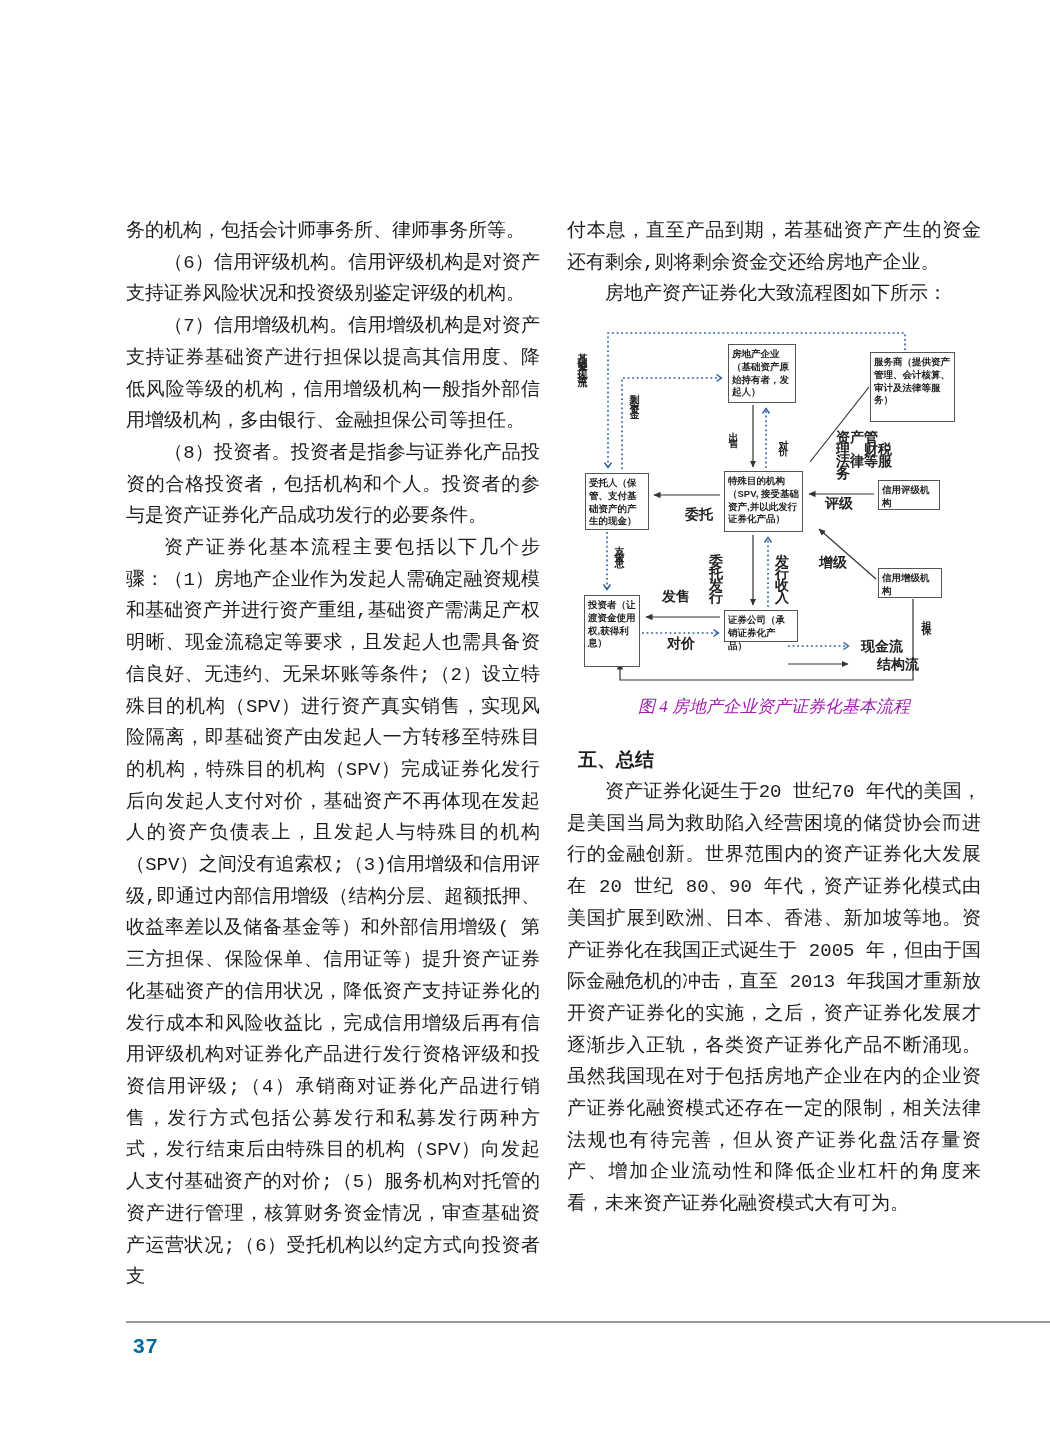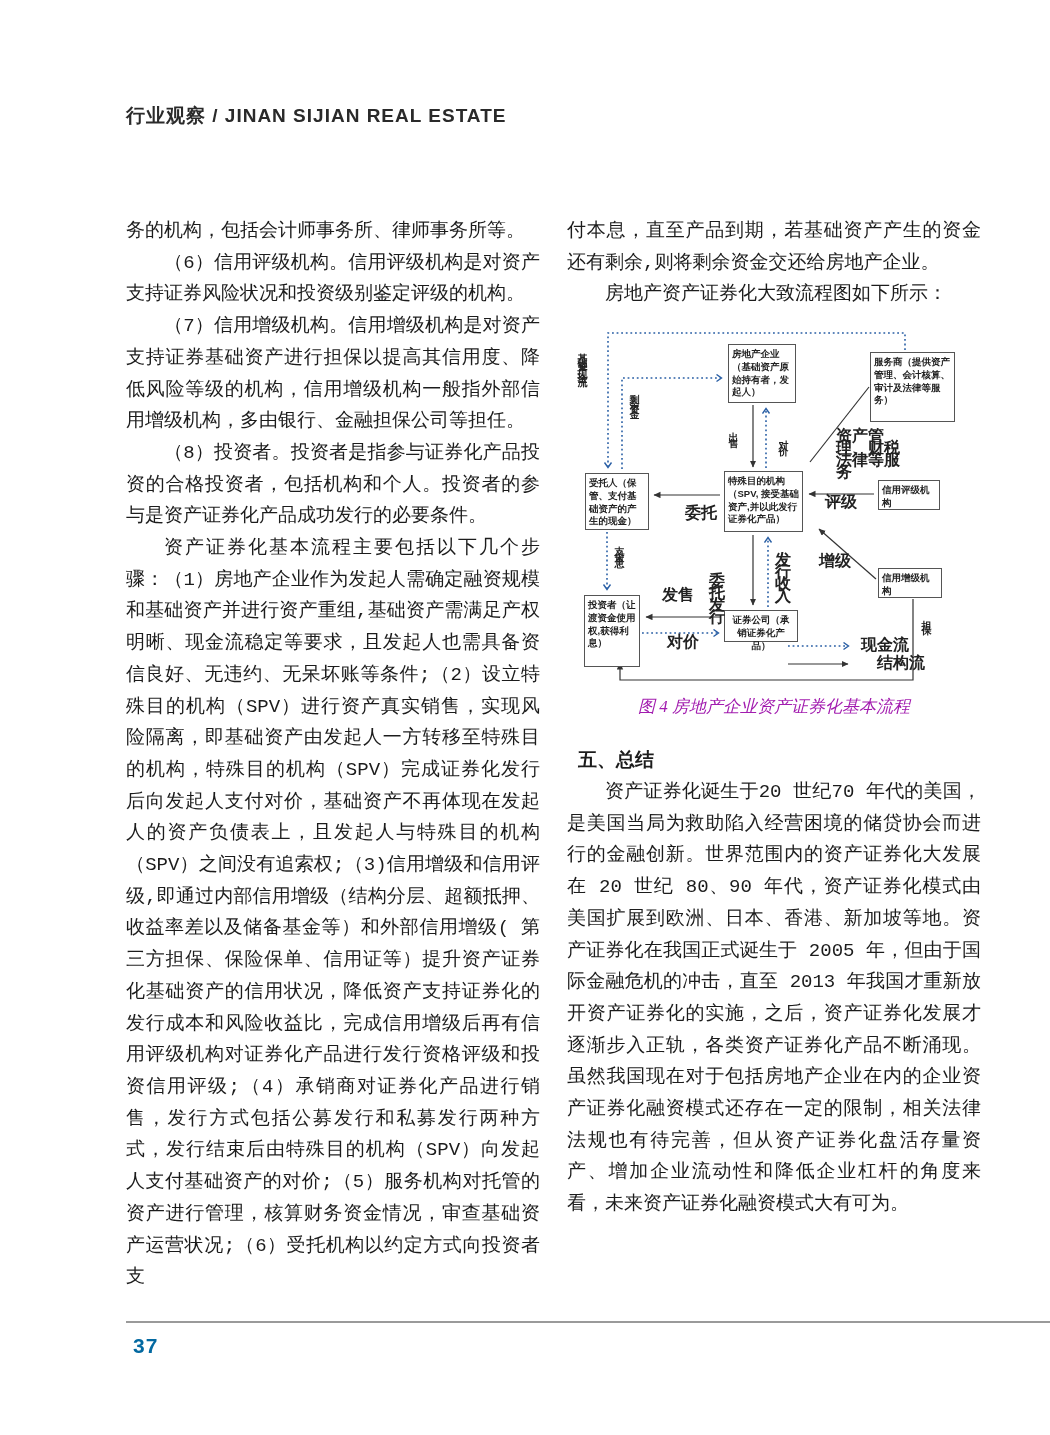--- a/index.html
+++ b/index.html
@@ -19,43 +19,41 @@
     position:absolute;font-size:19px;line-height:31.7px;font-weight:bold;color:#1c1c1c;
   }
   .figure{position:absolute;left:570px;top:328px;width:396px;height:362px;}
   .figure svg{position:absolute;left:0;top:0;}
   .fbox{
     position:absolute;border:1.5px solid #555;background:#fff;
     font-size:9.5px;line-height:12.8px;font-weight:600;color:#222;
     padding:3px 3px;box-sizing:border-box;text-align:left;
   }
   .flabel{
-    position:absolute;font-size:16px;line-height:12px;font-weight:600;color:#222;
+    position:absolute;font-size:14px;line-height:12px;font-weight:600;color:#222;
     white-space:nowrap;
-    font-family:Liberation Mono, monospace;
   }
   .flabel.wrap{white-space:normal;}
   .vlabel{
     position:absolute;font-size:10px;font-weight:600;color:#222;
     writing-mode:vertical-rl;text-orientation:upright;letter-spacing:4px;
   }
   .fig-caption{
     position:absolute;left:567px;top:695px;width:414px;text-align:center;
     font-family:"Liberation Serif","DejaVu Serif",serif;font-style:italic;
     font-size:17px;color:#a21caf;
   }
   .footer-rule{position:absolute;left:126px;top:1321px;width:924px;height:2px;background:#9a9a9a;}
   .page-number{position:absolute;left:133px;top:1334px;font-size:21px;font-weight:600;letter-spacing:1px;color:#0369a1;}
 </style>
 </head>
 <body>
 
 <div class="page">
 
-  <div class="header-title">行业观察 / JINAN SIJIAN REAL ESTATE</div>
 
   <div class="col" style="left:126px;top:216px;">
     <p>务的机构，包括会计师事务所、律师事务所等。</p>
     <p class="indent">（6）信用评级机构。信用评级机构是对资产支持证券风险状况和投资级别鉴定评级的机构。</p>
     <p class="indent">（7）信用增级机构。信用增级机构是对资产支持证券基础资产进行担保以提高其信用度、降低风险等级的机构，信用增级机构一般指外部信用增级机构，多由银行、金融担保公司等担任。</p>
     <p class="indent">（8）投资者。投资者是指参与证券化产品投资的合格投资者，包括机构和个人。投资者的参与是资产证券化产品成功发行的必要条件。</p>
     <p class="indent">资产证券化基本流程主要包括以下几个步骤：（1）房地产企业作为发起人需确定融资规模和基础资产并进行资产重组,基础资产需满足产权明晰、现金流稳定等要求，且发起人也需具备资信良好、无违约、无呆坏账等条件;（2）设立特殊目的机构（SPV）进行资产真实销售，实现风险隔离，即基础资产由发起人一方转移至特殊目的机构，特殊目的机构（SPV）完成证券化发行后向发起人支付对价，基础资产不再体现在发起人的资产负债表上，且发起人与特殊目的机构（SPV）之间没有追索权;（3)信用增级和信用评级,即通过内部信用增级（结构分层、超额抵押、收益率差以及储备基金等）和外部信用增级( 第三方担保、保险保单、信用证等）提升资产证券化基础资产的信用状况，降低资产支持证券化的发行成本和风险收益比，完成信用增级后再有信用评级机构对证券化产品进行发行资格评级和投资信用评级;（4）承销商对证券化产品进行销售，发行方式包括公募发行和私募发行两种方式，发行结束后由特殊目的机构（SPV）向发起人支付基础资产的对价;（5）服务机构对托管的资产进行管理，核算财务资金情况，审查基础资产运营状况;（6）受托机构以约定方式向投资者支</p>
   </div>
 
   <div class="col" style="left:567px;top:216px;">
@@ -97,33 +95,33 @@
       </g>
     </svg>
 
     <div class="fbox" style="left:158px;top:16px;width:68px;height:59px;">房地产企业（基础资产原始持有者，发起人）</div>
     <div class="fbox" style="left:300px;top:24px;width:85px;height:70px;">服务商（提供资产管理、会计核算、审计及法律等服务）</div>
     <div class="fbox" style="left:15px;top:145px;width:64px;height:57px;">受托人（保管、支付基础资产的产生的现金）</div>
     <div class="fbox" style="left:154px;top:143px;width:79px;height:61px;">特殊目的机构（SPV, 接受基础资产,并以此发行证券化产品）</div>
     <div class="fbox" style="left:308px;top:152px;width:62px;height:30px;">信用评级机构</div>
     <div class="fbox" style="left:308px;top:240px;width:64px;height:30px;">信用增级机构</div>
     <div class="fbox" style="left:14px;top:267px;width:56px;height:72px;">投资者（让渡资金使用权,获得利息）</div>
-    <div class="fbox" style="left:154px;top:282px;width:74px;height:32px;text-align:center;">证券公司（承销证券化产品）</div>
+    <div class="fbox" style="left:154px;top:282px;width:74px;height:32px;">证券公司（承销证券化产品）</div>
 
     <div class="vlabel" style="left:5px;top:17px;">基础资产现金流</div>
     <div class="vlabel" style="left:57px;top:58px;letter-spacing:5px;">剩余资金</div>
     <div class="vlabel" style="left:156px;top:96px;letter-spacing:6px;">出售</div>
     <div class="vlabel" style="left:206px;top:104px;letter-spacing:6px;">对价</div>
     <div class="vlabel" style="left:42px;top:210px;">支付本息</div>
     <div class="vlabel" style="left:349px;top:284px;letter-spacing:5px;">担保</div>
 
     <div class="flabel" style="left:87px;top:180px;margin-left:28px;">委托</div>
     <div class="flabel" style="left:255px;top:169px;">评级</div>
     <div class="flabel" style="left:249px;top:228px;">增级</div>
-    <div class="flabel wrap" style="left:139px;top:227px;width:25px;margin-top:21px;">委托发行</div>
+    <div class="flabel wrap" style="left:139px;top:227px;width:25px;">委托发行</div>
     <div class="flabel wrap" style="left:205px;top:227px;width:25px;">发行收入</div>
     <div class="flabel" style="left:92px;top:262px;">发售</div>
     <div class="flabel" style="left:97px;top:309px;">对价</div>
     <div class="flabel wrap" style="left:266px;top:103px;width:66px;">资产管理、财税法律等服务</div>
 
     <div class="flabel" style="left:291px;top:312px;">现金流</div>
     <div class="flabel" style="left:291px;top:330px;padding-left:16px;">结构流</div>
   </div>
 
   <div class="fig-caption">图 4 房地产企业资产证券化基本流程</div>

